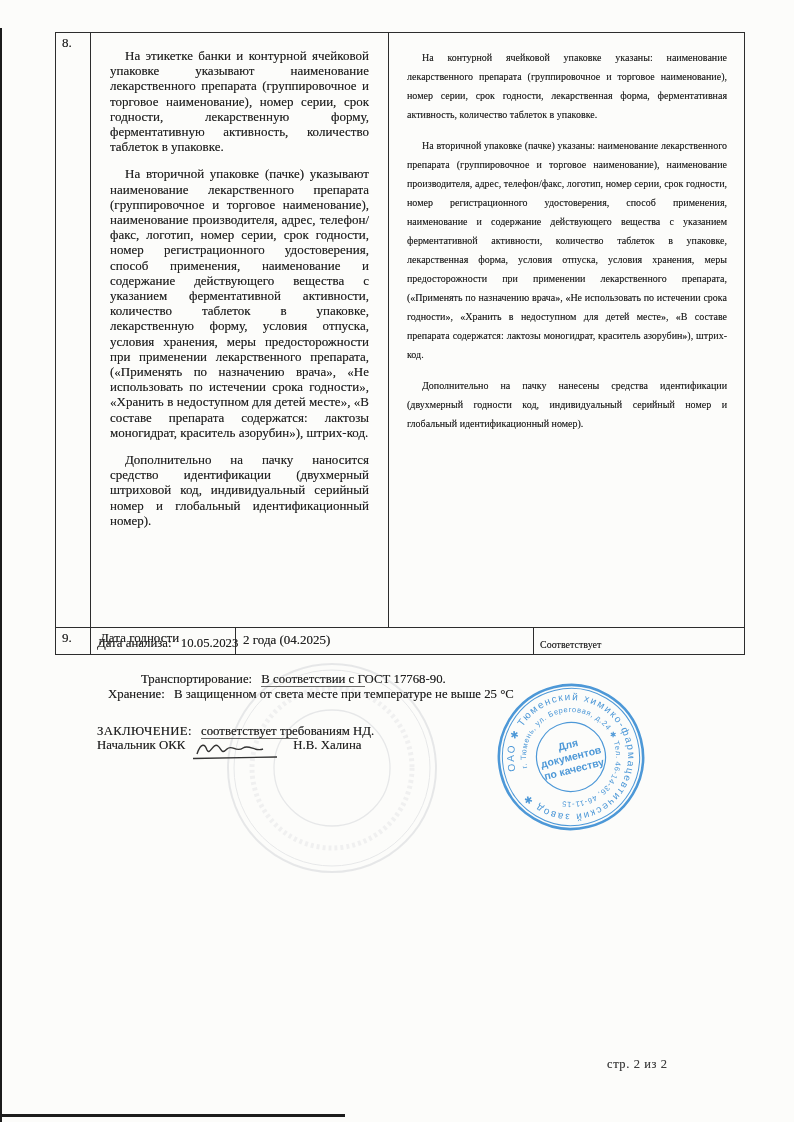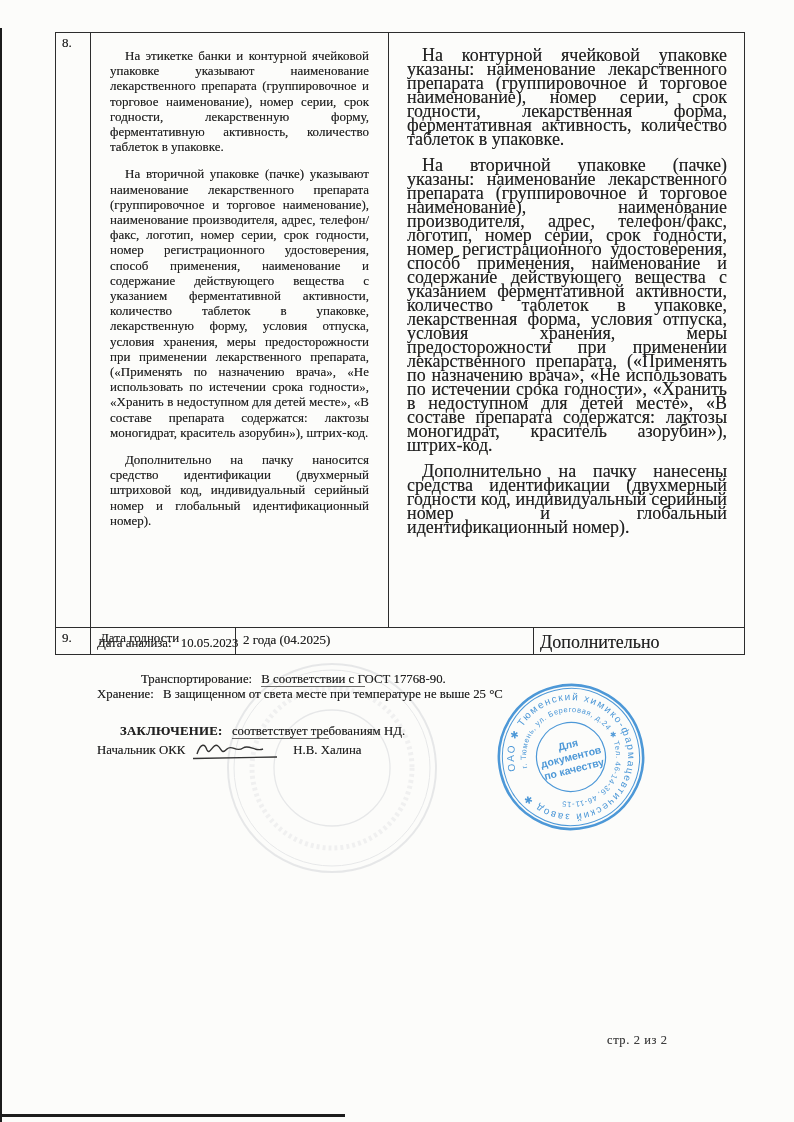--- a/index.html
+++ b/index.html
@@ -17,35 +17,35 @@
 
   
   .doc-table{position:absolute;left:55px;top:32px;width:690px;border:1.6px solid #2d2d2d;}
   .row{display:flex;}
   .r8{height:594px;}
   .r9{border-top:1.6px solid #2d2d2d;height:27px;}
   .cell{overflow:hidden;}
   .c1{width:35px;border-right:1.5px solid #2d2d2d;padding:2px 3px 0 6px;font-size:13px;}
   .c2{width:145px;border-right:1.5px solid #2d2d2d;padding:2px 4px 0 9px;font-size:13px;}
   .c3{width:298px;border-right:1.5px solid #2d2d2d;padding:3px 7px 0 7px;font-size:13px;line-height:15.2px;}
-  .c4{flex:1;padding:3px 5px 0 6px;font-size:18px;line-height:14px;}
+  .c4{flex:1;padding:3px 5px 0 6px;font-size:10px;line-height:19px;}
   .cell p{margin:12px;text-indent:15px;text-align:justify;}
   .r9 .c3{padding-top:4px;}
   .r9 .c4{padding-top:7px;}
 
   
   .f-line{position:absolute;left:97px;font-size:12.8px;white-space:nowrap;z-index:3;}
   .lab{margin-right:6px;}
   .half-u{position:relative;display:inline-block;}
   .half-u::after{content:"";position:absolute;left:0;bottom:0;width:56%;border-bottom:1px solid rgba(70,70,70,.8);}
-  .concl-lab{font-weight:bold;letter-spacing:.3px;margin-left:23px;}
-  .sig-row{display:flex;align-items:center;}
+  .concl-lab{font-weight:normal;letter-spacing:.3px;}
+  .sig-row{display:flex;align-items:flex-start;}
   .sig-svg{margin:0 6px;}
 
-  .page-num{position:absolute;left:607px;top:1033px;font-size:12.5px;color:#3e3e3e;letter-spacing:.6px;}
+  .page-num{position:absolute;left:607px;top:1057px;font-size:12.5px;color:#3e3e3e;letter-spacing:.6px;}
 
   .stamp-blue{position:absolute;left:478px;top:664px;transform:rotate(-14deg);opacity:.9;z-index:2;}
   .stamp-ghost{position:absolute;left:222px;top:658px;opacity:1;z-index:1;}
 </style>
 </head>
 <body>
 
 <div class="page">
 
   <div class="edge-left"></div>
@@ -71,33 +71,33 @@
       <div class="cell c4 txt">
         <p>На контурной ячейковой упаковке указаны: наименование лекарственного препарата (группировочное и торговое наименование), номер серии, срок годности, лекарственная форма, ферментативная активность, количество таблеток в упаковке.</p>
         <p>На вторичной упаковке (пачке) указаны: наименование лекарственного препарата (группировочное и торговое наименование), наименование производителя, адрес, телефон/факс, логотип, номер серии, срок годности, номер регистрационного удостоверения, способ применения, наименование и содержание действующего вещества с указанием ферментативной активности, количество таблеток в упаковке, лекарственная форма, условия отпуска, условия хранения, меры предосторожности при применении лекарственного препарата, («Применять по назначению врача», «Не использовать по истечении срока годности», «Хранить в недоступном для детей месте», «В составе препарата содержатся: лактозы моногидрат, краситель азорубин»), штрих-код.</p>
         <p>Дополнительно на пачку нанесены средства идентификации (двухмерный годности код, индивидуальный серийный номер и глобальный идентификационный номер).</p>
       </div>
     </div>
     <div class="row r9">
       <div class="cell c1 txt">9.</div>
       <div class="cell c2 txt">Дата годности</div>
       <div class="cell c3 txt">2 года (04.2025)</div>
-      <div class="cell c4 txt">Дополнительно</div>
+      <div class="cell c4 txt">Соответствует</div>
     </div>
   </div>
 
   <div class="f-line txt" style="top:636px;">
     <span class="lab">Дата анализа:</span>
     <span>10.05.2023</span>
   </div>
   <div class="f-line txt" style="top:672px;margin-left:44px;">
     <span class="lab">Транспортирование:</span>
     <span class="half-u">В соответствии с ГОСТ 17768-90.</span>
   </div>
-  <div class="f-line txt" style="top:687px;">
+  <div class="f-line txt" style="top:687px;margin-left:11px;">
     <span class="lab">Хранение:</span>
     <span>В защищенном от света месте при температуре не выше 25 °С</span>
   </div>
   <div class="f-line txt" style="top:724px;">
     <span class="lab concl-lab">ЗАКЛЮЧЕНИЕ:</span>
     <span class="half-u">соответствует требованиям НД.</span>
   </div>
   <div class="f-line sig-row" style="top:738px;">
     <span class="txt">Начальник ОКК</span>
     <svg class="sig-svg" width="96" height="24" viewBox="0 0 96 24">

